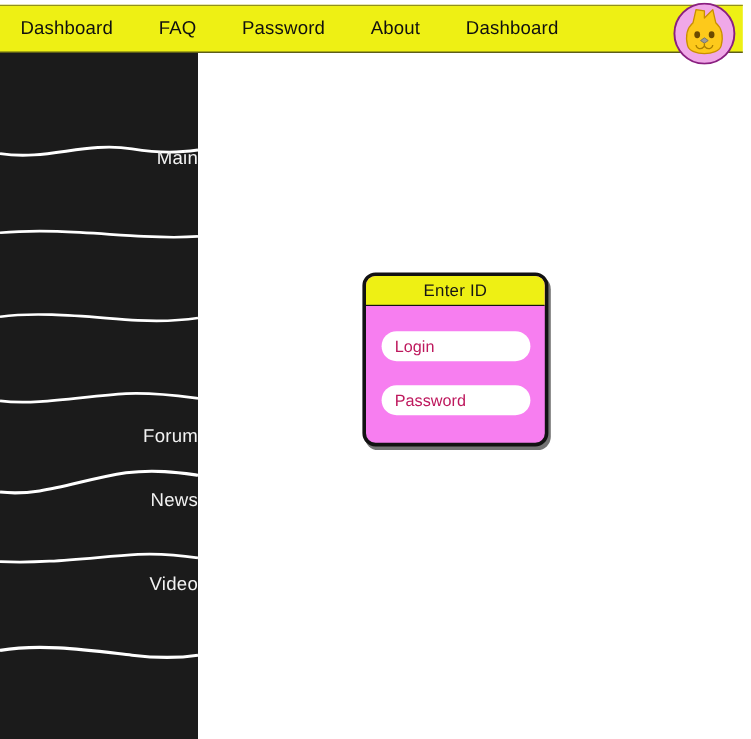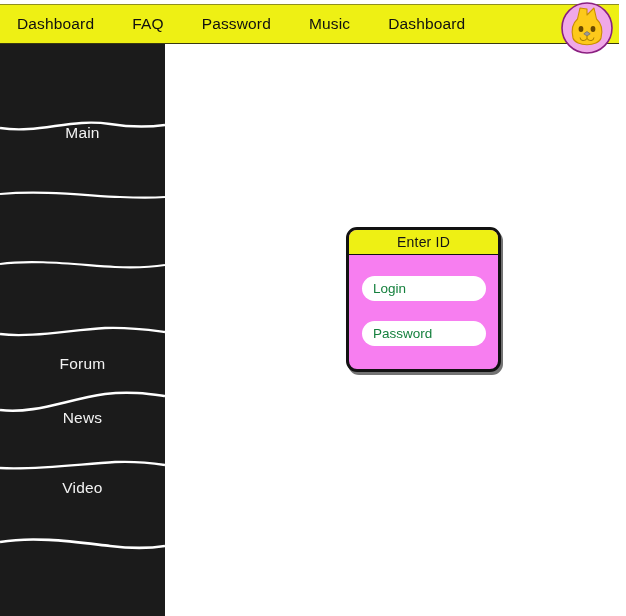--- a/index.html
+++ b/index.html
@@ -81,21 +81,21 @@
     position: absolute;
     left: 0;
     top: 0;
     width: 165px;
     height: 572px;
   }
   .side-label {
     position: absolute;
     left: 0;
     width: 165px;
-    text-align: center;
+    text-align: right;
     color: #f2f2f2;
     font-size: 15.5px;
     letter-spacing: 0.2px;
     cursor: pointer;
     z-index: 3;
     line-height: 1;
   }
 
   
   #login-card {
@@ -104,21 +104,20 @@
     top: 227px;
     width: 155px;
     height: 145px;
     border: 3px solid #121212;
     border-radius: 11px;
     box-sizing: border-box;
     background: var(--pink, #f77ef0);
     overflow: hidden;
     box-shadow: 2px 3px 0 rgba(0,0,0,0.55);
     z-index: 6;
-    margin-left: 44px;
   }
   #card-header {
     width: 100%;
     height: 25px;
     background: var(--yellow, #eef014);
     display: flex;
     align-items: center;
     justify-content: center;
     border-bottom: 1px solid #121212;
     box-sizing: border-box;
@@ -139,38 +138,38 @@
     left: 13px;
     width: 124px;
     height: 25px;
     background: #ffffff;
     border-radius: 13px;
     display: flex;
     align-items: center;
     padding-left: 11px;
     box-sizing: border-box;
     font-size: 13.5px;
-    color: #15803d;
+    color: #be185d;
     cursor: text;
     line-height: 1;
   }
   #field-login  { top: 21px; }
   #field-pass   { top: 66px; }
 </style>
 </head>
 <body>
 
 <div id="app">
 
   <div id="topnav">
     <div class="nav-items">
       <span class="nav-item">Dashboard</span>
       <span class="nav-item">FAQ</span>
       <span class="nav-item">Password</span>
-      <span class="nav-item">Music</span>
+      <span class="nav-item">About</span>
       <span class="nav-item">Dashboard</span>
     </div>
   </div>
 
   <div id="logo">
     <svg width="54" height="52" viewBox="0 0 54 52">
       <ellipse cx="27" cy="26" rx="25" ry="25" fill="#f0a8e8" stroke="#8a1f80" stroke-width="1.6"></ellipse>
 
       <path d="M27 7 L20 6 L17.5 17 C13 21 11 28 13 36 C15.5 45 38.5 45 41 36 C43 28 41 21 36.5 17 L34 6 L27 13 Z" fill="#fdc91b" stroke="#c98f00" stroke-width="1.1" stroke-linejoin="round"></path>
 

